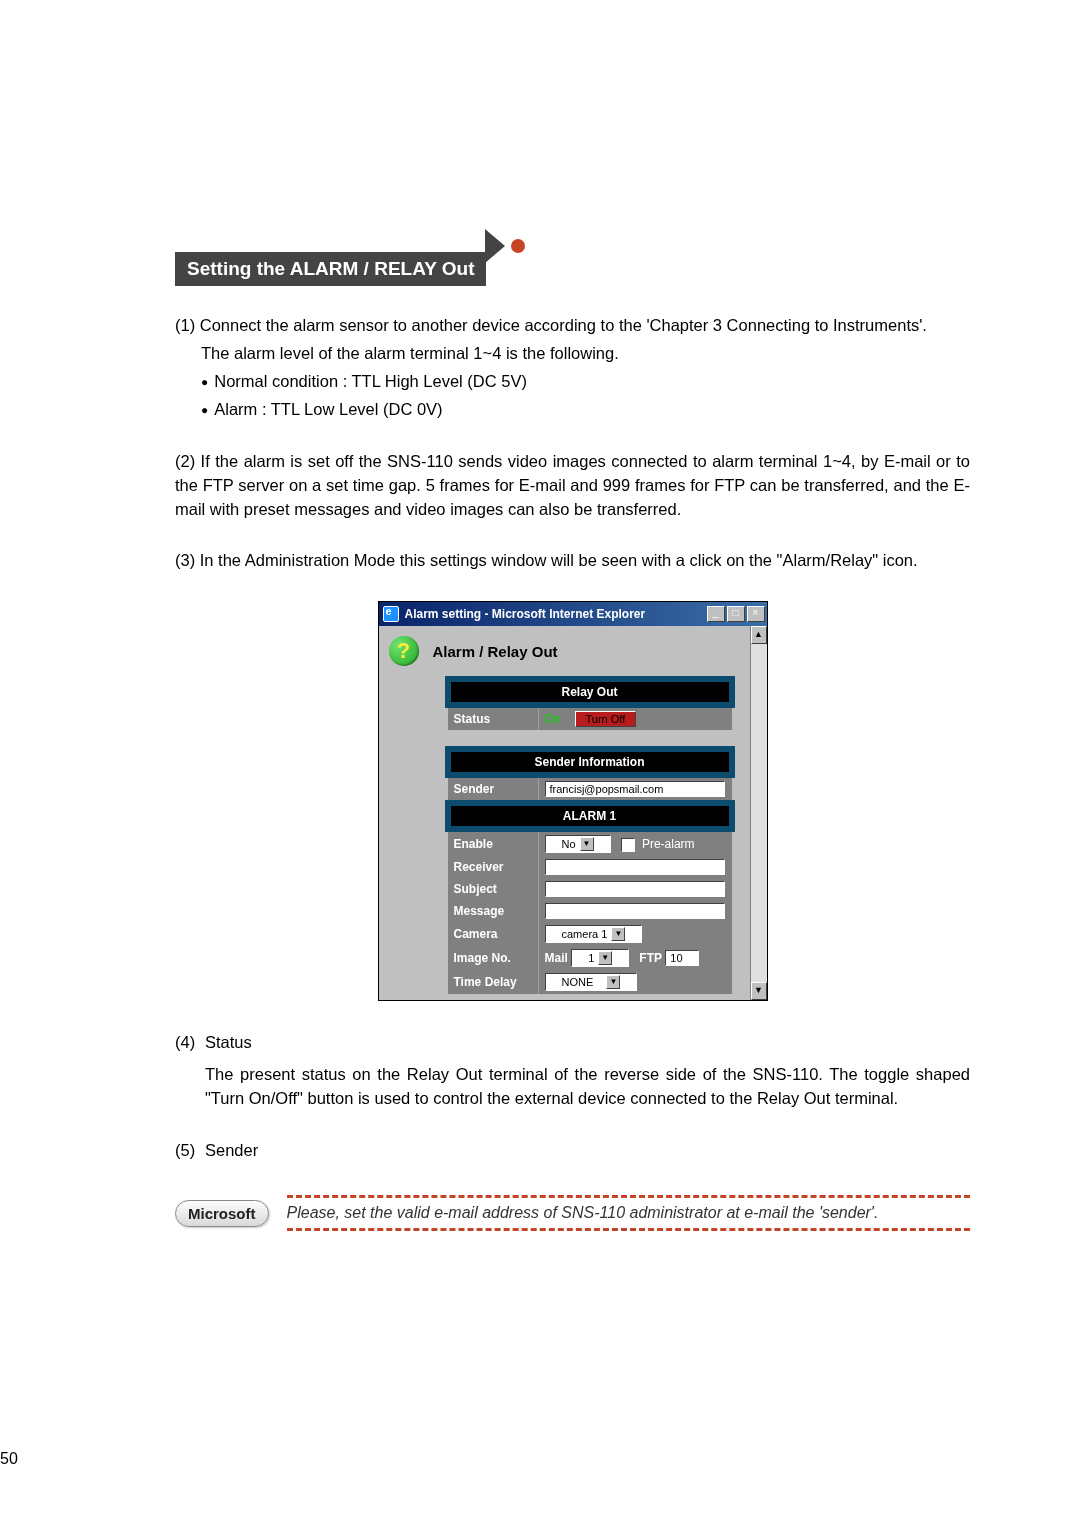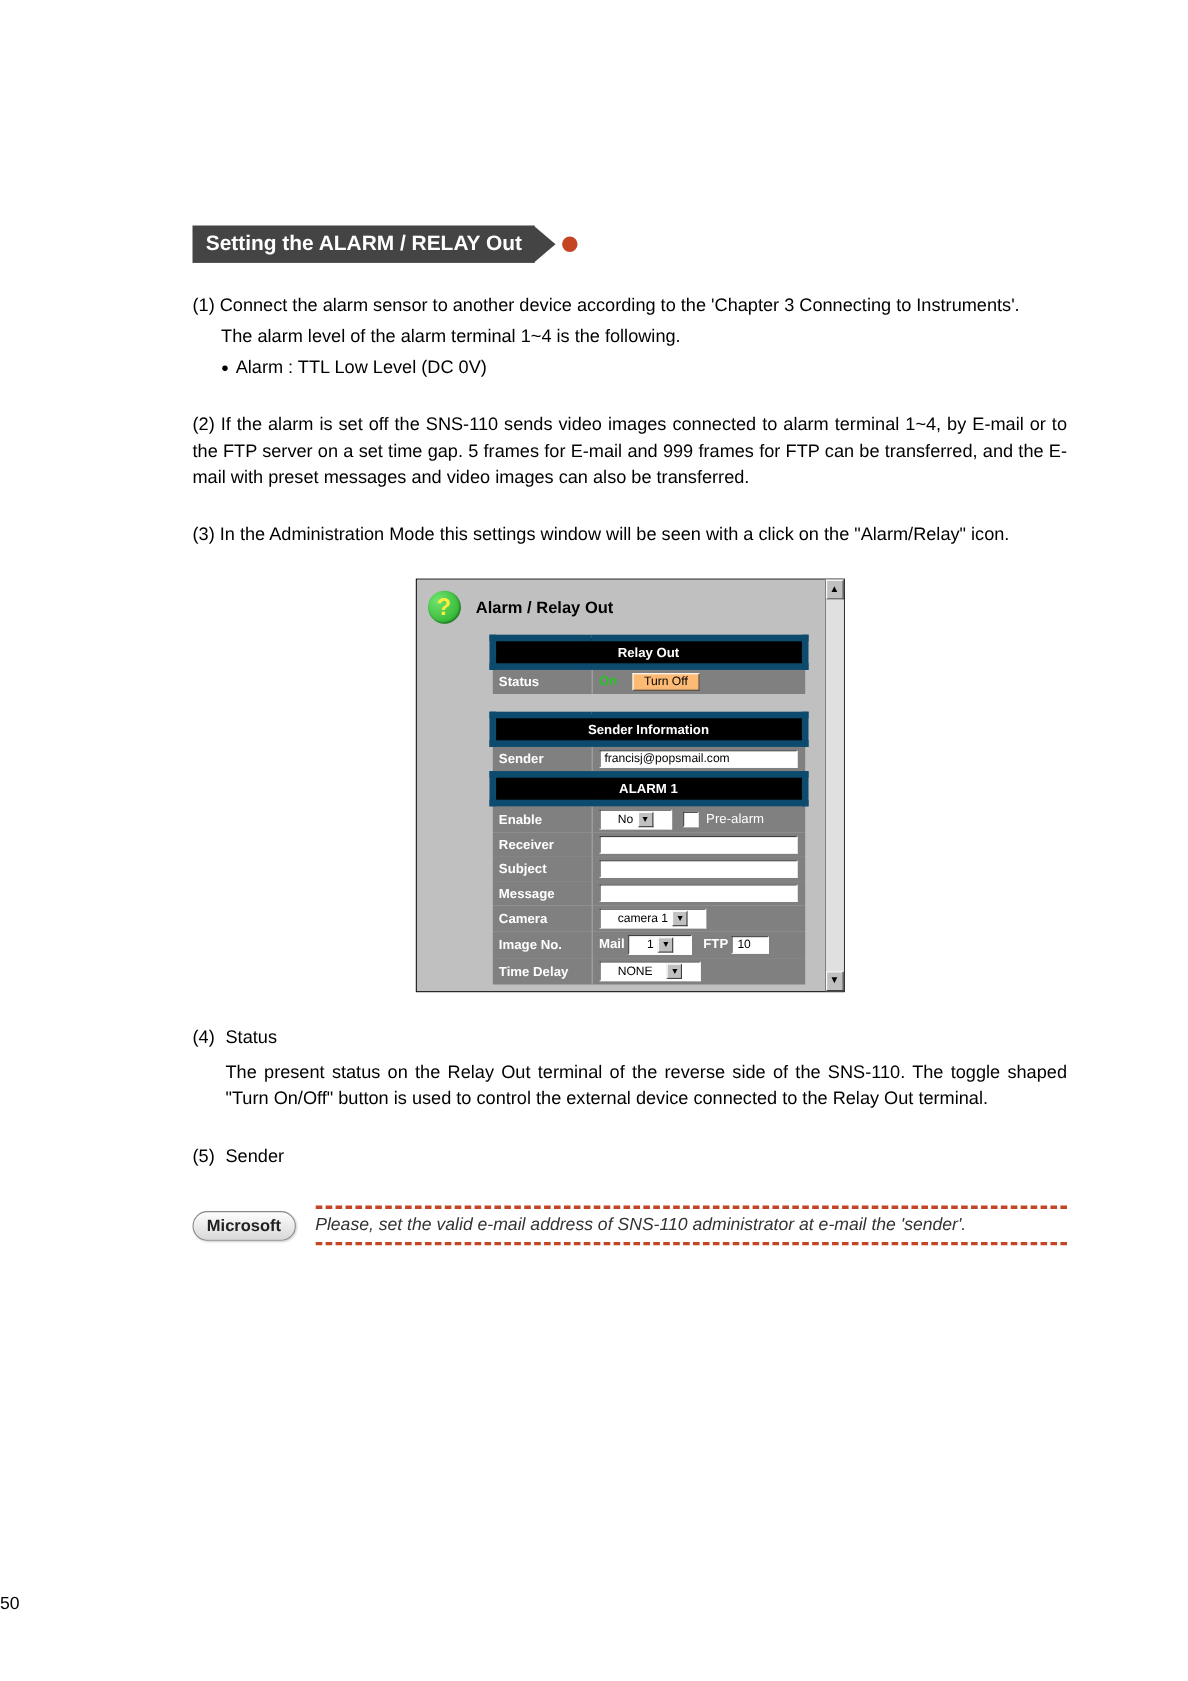--- a/index.html
+++ b/index.html
@@ -22,20 +22,21 @@
     align-items: center;
     margin-bottom: 28px;
   }
   .section-title {
     background: #444;
     color: #fff;
     font-weight: bold;
     font-size: 19px;
     padding: 6px 12px 6px 12px;
     position: relative;
+    margin-top: 47px;
   }
   .section-title-cap {
     width: 0; height: 0;
     border-top: 17px solid transparent;
     border-bottom: 17px solid transparent;
     border-left: 20px solid #444;
     margin-left: -1px;
   }
   .dot-accent {
     display: inline-block;
@@ -195,21 +196,21 @@
     color: #fff;
     font-size: 12px;
   }
   .status-on {
     color: #28c228;
     font-weight: bold;
     margin-right: 10px;
   }
   .btn3d {
     display: inline-block;
-    background: #fdba74;
+    background: #b91c1c;
     border-top: 1px solid #fff;
     border-left: 1px solid #fff;
     border-right: 1px solid #404040;
     border-bottom: 1px solid #404040;
     font-size: 11px;
     color: #000;
     padding: 1px 10px;
   }
   .input3d {
     background: #fff;
@@ -311,32 +312,40 @@
 
   <div class="section-title-wrap">
     <div class="section-title">Setting the ALARM / RELAY Out</div>
     <div class="section-title-cap"></div>
     <span class="dot-accent"></span>
   </div>
 
   <div class="para">
     <p class="body-text">(1)  Connect the alarm sensor to another device according to the 'Chapter 3  Connecting to Instruments'.</p>
     <p class="body-text indent">The alarm  level of the alarm terminal 1~4 is the following.</p>
+    <p class="body-text indent bullet-dot">Normal condition : TTL High Level (DC 5V)</p>
     <p class="body-text indent bullet-dot">Alarm : TTL Low Level (DC 0V)</p>
   </div>
 
   <div class="para">
     <p class="body-text justify" style="padding-left:0;">(2)  If the alarm is set off the SNS-110 sends video images connected to alarm terminal 1~4, by E-mail or to the FTP server on a set time gap. 5 frames for E-mail and 999 frames for FTP can be transferred, and the E-mail with preset messages and video images can also be transferred.</p>
   </div>
 
   <div class="para">
     <p class="body-text">(3)  In the Administration Mode this settings window will be seen with a click on the "Alarm/Relay" icon.</p>
   </div>
 
   <div class="ie-window">
+    <div class="titlebar">
+      <span class="ie-icon"></span>
+      <span class="title-text">Alarm setting - Microsoft Internet Explorer</span>
+      <span class="win-btn">_</span>
+      <span class="win-btn">□</span>
+      <span class="win-btn">×</span>
+    </div>
     <div class="ie-body">
       <div class="ie-content">
         <div class="panel-header">
           <span class="help-icon">?</span>
           <span class="panel-title">Alarm / Relay Out</span>
         </div>
 
         <table class="setting-table">
 
           <tbody>

